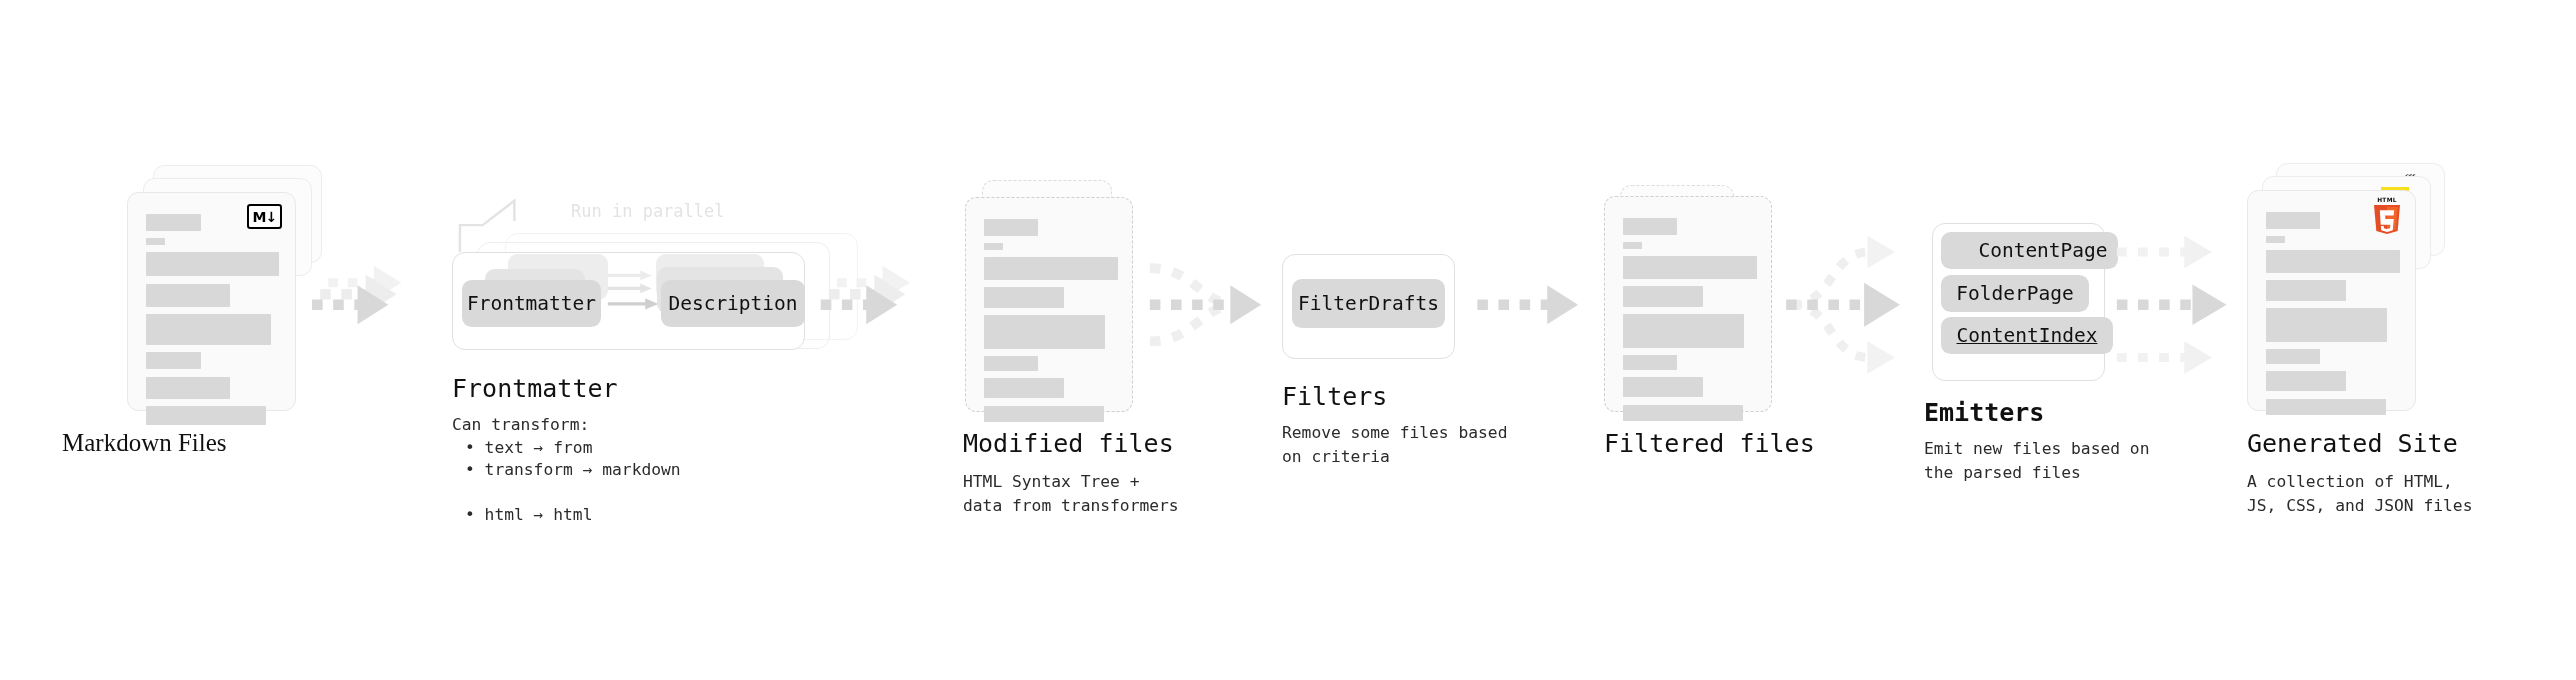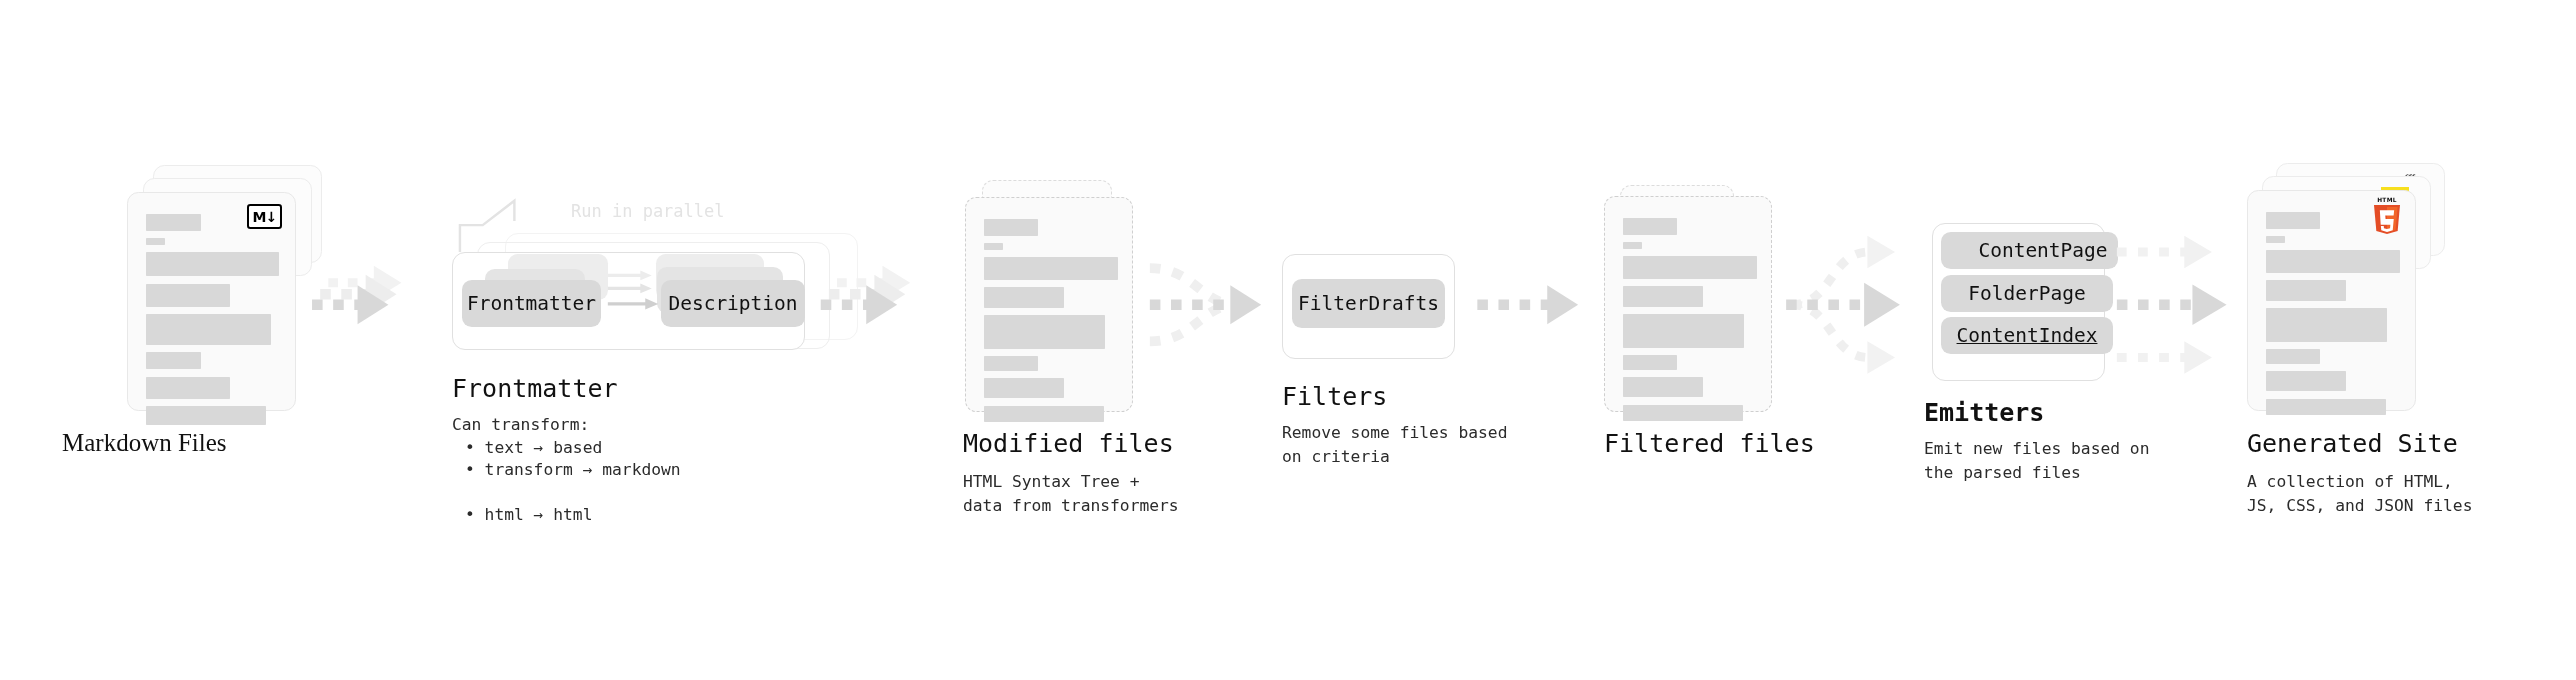--- a/index.html
+++ b/index.html
@@ -153,21 +153,21 @@
       <span>Frontmatter</span>
     </div>
     <div class="chip" style="left:661px;top:280px;width:144px;height:47px;">
       <span>Description</span>
     </div>
 
     <div class="parallel" style="left:527px;top:201px;margin-left:44px;">Run in parallel</div>
 
     <div class="title" style="left:452px;top:374px;">Frontmatter</div>
     <div class="sub" style="left:452px;top:413px;">Can transform:</div>
-    <div class="bullets" style="left:465px;top:436px;">• text → based</div>
+    <div class="bullets" style="left:465px;top:436px;">• text → from</div>
     <div class="bullets" style="left:465px;top:458px;">• transform → markdown</div>
     <div class="bullets" style="left:465px;top:479px;margin-top:24px;">• html → html</div>
   </div>
 
   <div>
     <div class="ghost dashed" style="left:982px;top:180px;width:130px;height:73px;"></div>
     <div class="doc dashed" style="left:965px;top:197px;width:168px;height:215px;">
       <div class="lines">
         <div class="bar" style="width:54px;height:17px;"></div>
         <div class="bar" style="width:18.7px;height:6.5px;margin-top:1.6px;"></div>
@@ -209,21 +209,21 @@
       </div>
     </div>
     <div class="title" style="left:1604px;top:429px;">Filtered files</div>
   </div>
 
   <div>
     <div class="groupbox" style="left:1932px;top:223px;width:173px;height:158px;"></div>
     <div class="chip" style="left:1941px;top:232px;width:177px;height:37px;padding-left:27px;">
       <span>ContentPage</span>
     </div>
-    <div class="chip" style="left:1941px;top:275px;width:172px;height:37px;">
+    <div class="chip" style="left:1941px;top:275px;width:148px;height:37px;">
       <span>FolderPage</span>
     </div>
     <div class="chip" style="left:1941px;top:317px;width:172px;height:37px;text-decoration:underline;">
       <span>ContentIndex</span>
     </div>
     <div class="title" style="left:1924px;top:398px;font-weight:bold;">Emitters</div>
     <div class="sub" style="left:1924px;top:437px;">Emit new files based on
 the parsed files</div>
   </div>
 

